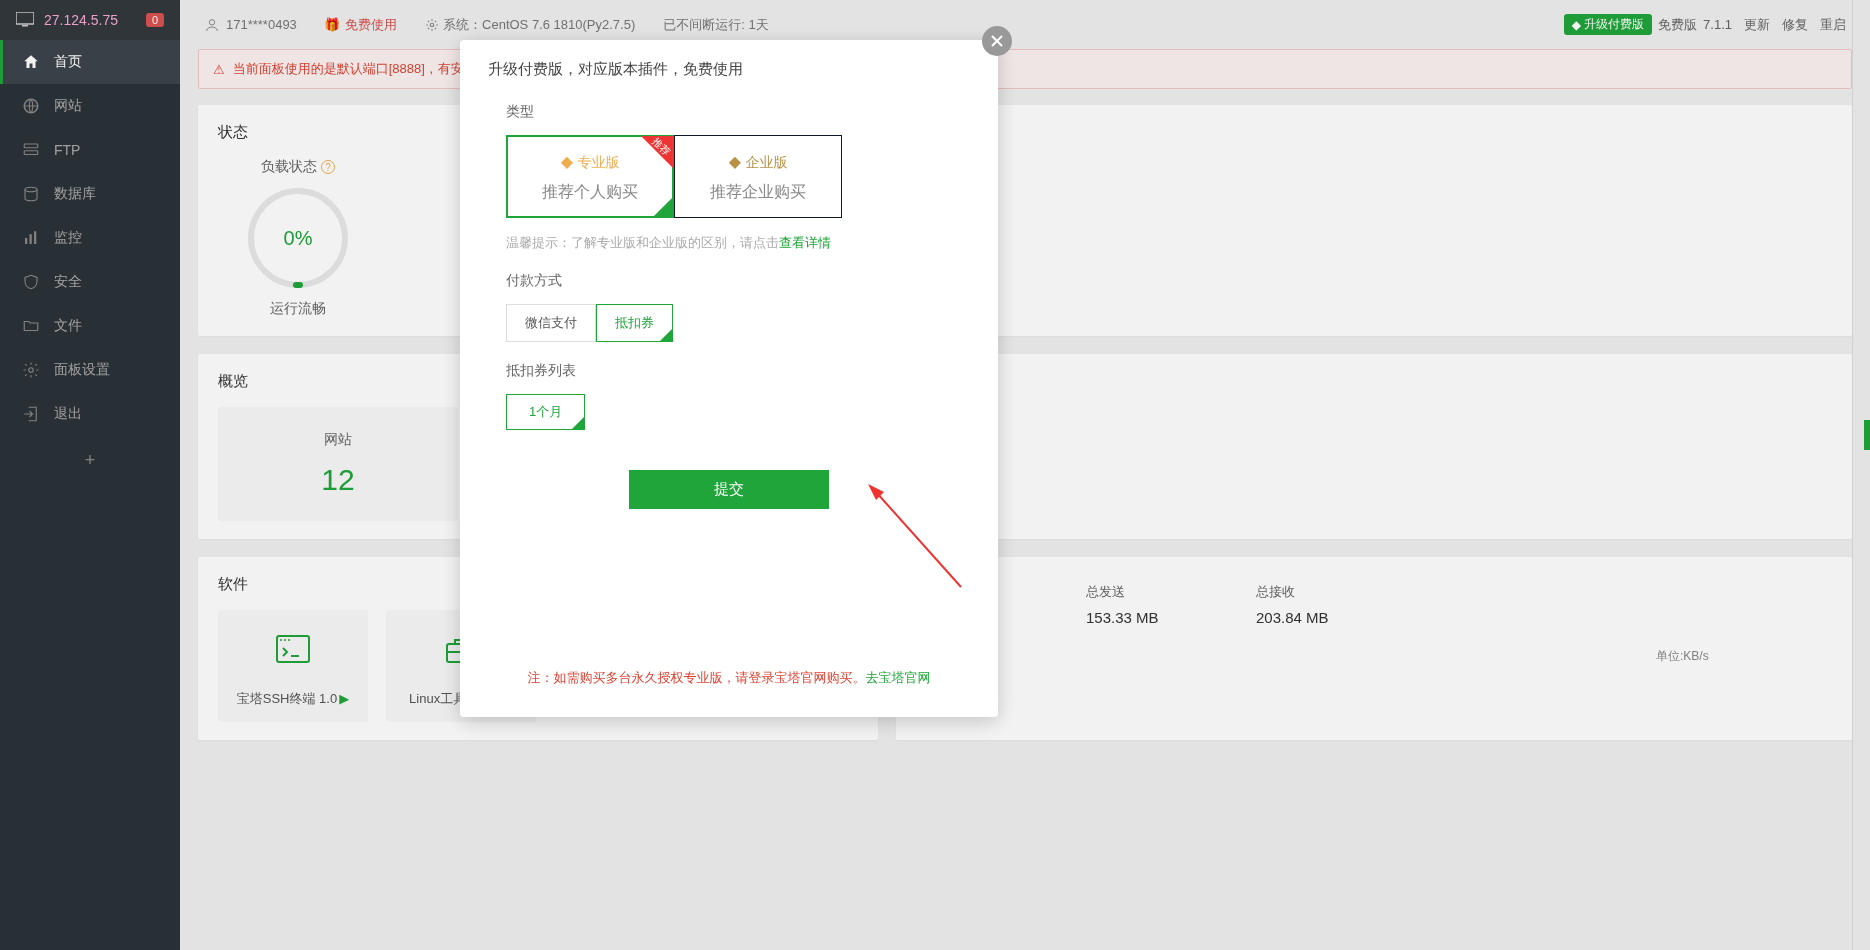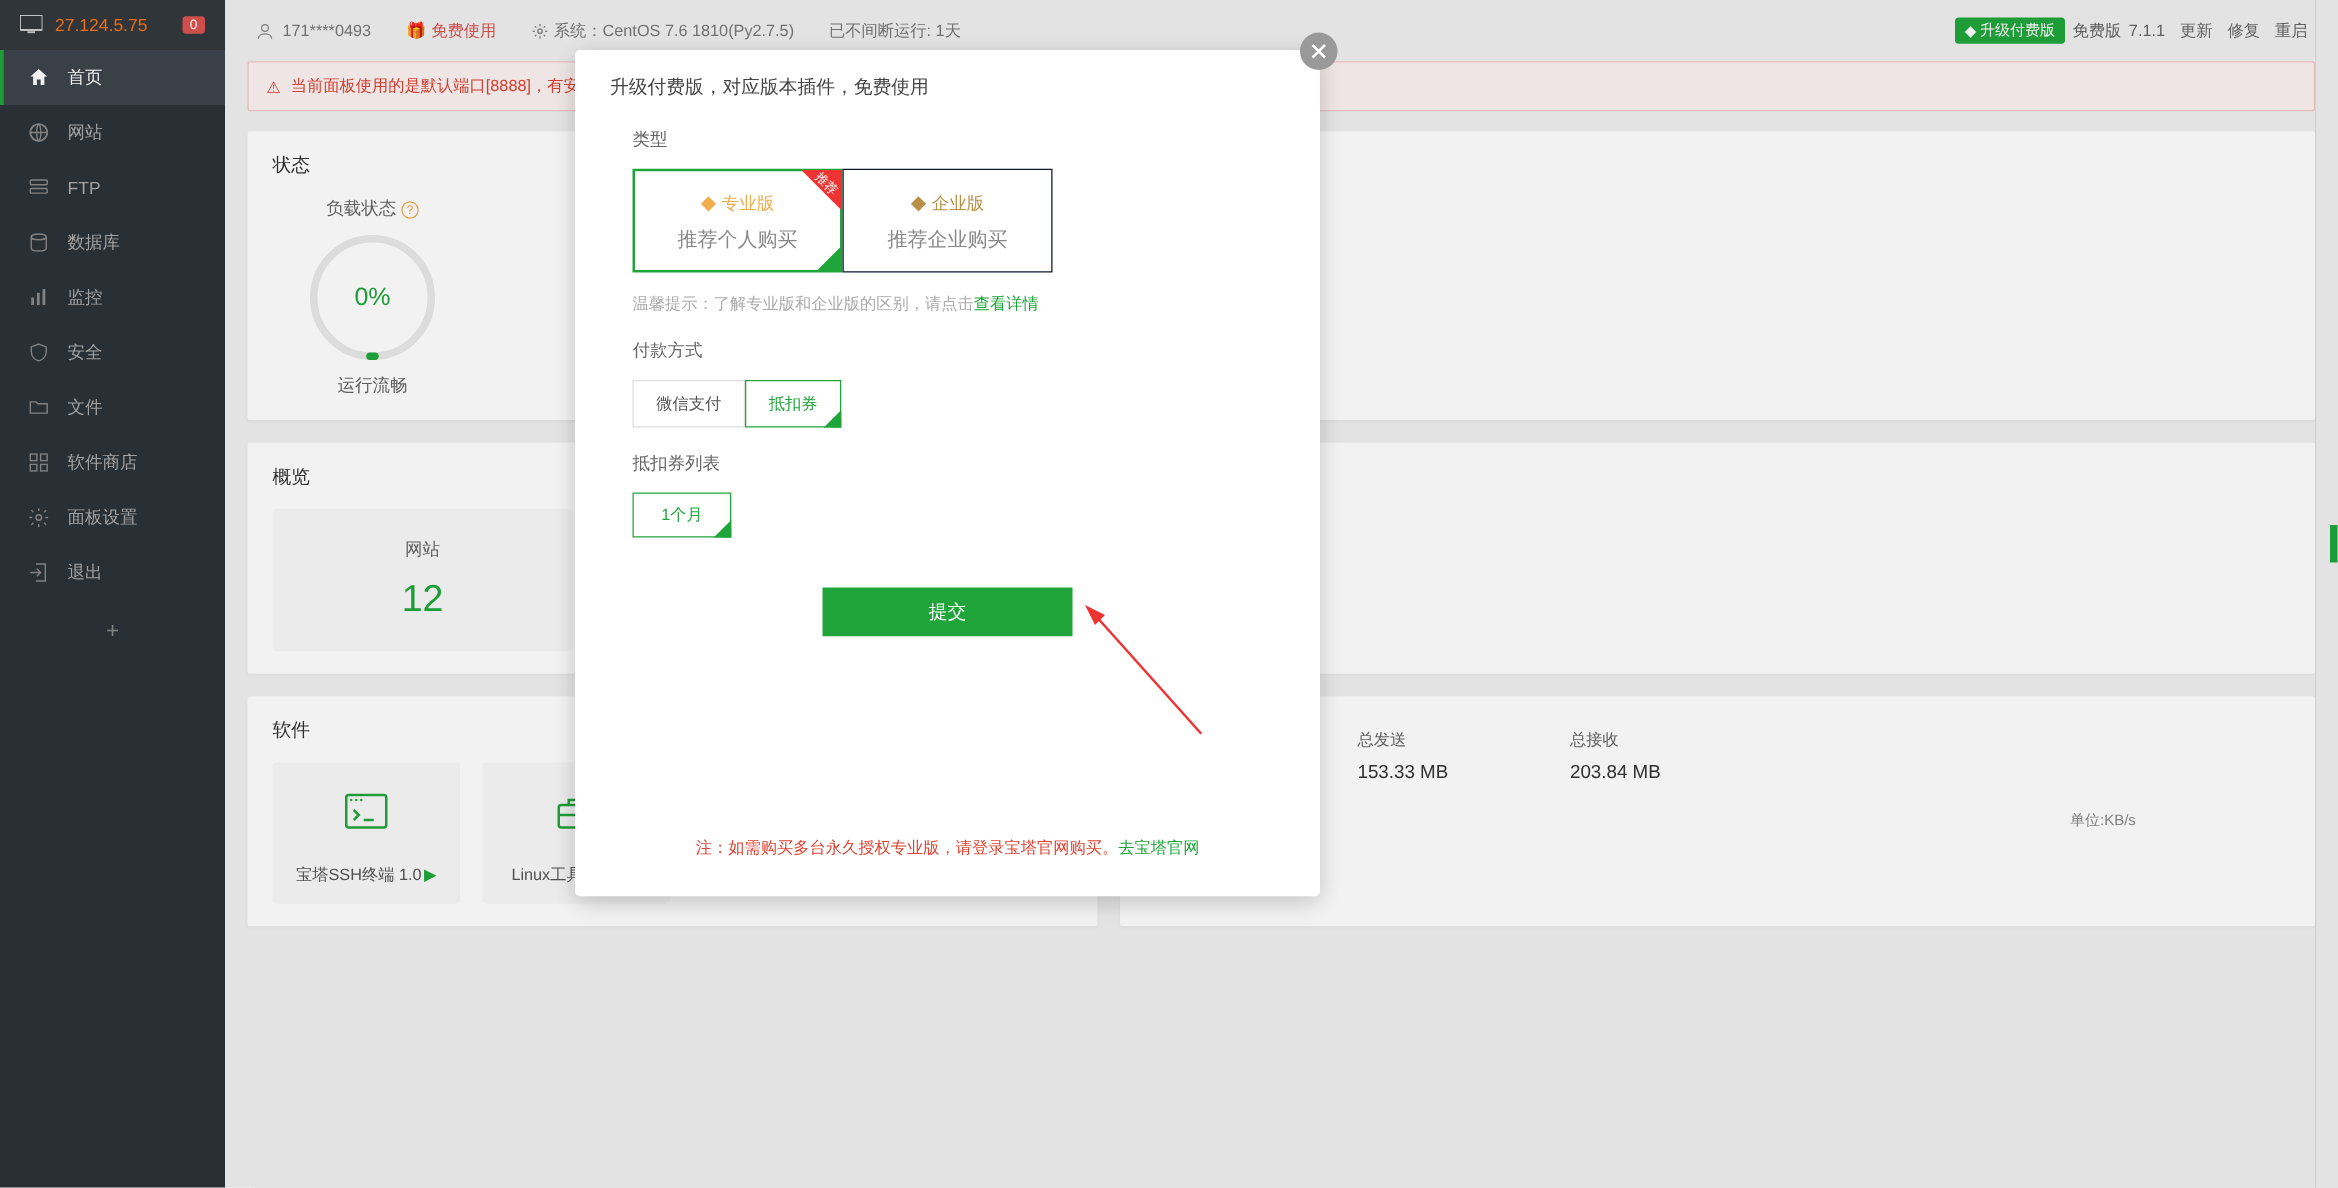--- a/index.html
+++ b/index.html
@@ -2,21 +2,21 @@
 <html><head>
   <meta charset="utf-8">
   <style>
     * { margin: 0; padding: 0; box-sizing: border-box; }
     body { font-family: "Microsoft YaHei", Arial, sans-serif; background: #f0f0f0; width: 1870px; height: 950px; overflow: hidden; position: relative; }
     
     
     .sidebar { position: fixed; left: 0; top: 0; width: 180px; height: 100%; background: #2c3338; color: #aaa; z-index: 10; }
     .sidebar-header { display: flex; align-items: center; padding: 12px 16px; background: #33383e; color: #fff; }
     .sidebar-header .monitor-icon { margin-right: 10px; }
-    .sidebar-header .ip { flex: 1; font-size: 14px; color: #f97316; }
+    .sidebar-header .ip { flex: 1; font-size: 14px; color: #f9a8d4; }
     .sidebar-header .badge { background: #d9534f; color: #fff; font-size: 11px; padding: 1px 6px; border-radius: 3px; }
     .sidebar-item { display: flex; align-items: center; padding: 13px 22px; color: #aaa; font-size: 14px; cursor: pointer; }
     .sidebar-item.active { background: #3e444c; color: #fff; border-left: 3px solid #20a53a; padding-left: 19px; }
     .sidebar-item .icon { width: 18px; margin-right: 14px; fill: #888; }
     .sidebar-item.active .icon { fill: #fff; }
     .sidebar-add { text-align: center; padding: 14px; color: #888; font-size: 18px; cursor: pointer; }
     
     
     .main { margin-left: 180px; padding: 0 18px; }
     .topbar { display: flex; align-items: center; padding: 14px 6px; color: #777; font-size: 13px; }
@@ -58,21 +58,21 @@
     
     .net-stats { display: flex; margin-top: 8px; }
     .net-stat { width: 170px; }
     .net-stat .label { font-size: 13px; color: #666; margin-bottom: 8px; display:flex; align-items:center; }
     .net-stat .dot { width:10px; height:10px; background:#5a9bd5; margin-right:6px; display:inline-block; }
     .net-stat .value { font-size: 15px; color: #333; }
     .net-unit { color:#888; font-size:12px; margin-top: 10px; }
     
     
     .modal-overlay { position: fixed; inset: 0; background: rgba(0,0,0,0.05); z-index: 100; }
-    .modal { position: absolute; left: 460px; top: 40px; width: 596px; background: #fff; border-radius: 4px; box-shadow: 0 4px 20px rgba(0,0,0,0.2); padding-bottom: 30px; }
+    .modal { position: absolute; left: 460px; top: 40px; width: 538px; background: #fff; border-radius: 4px; box-shadow: 0 4px 20px rgba(0,0,0,0.2); padding-bottom: 30px; }
     .modal-close { position: absolute; top: -14px; right: -14px; width: 30px; height: 30px; border-radius: 50%; background: #999; color: #fff; display: flex; align-items: center; justify-content: center; cursor: pointer; font-size: 18px; }
     .modal-title { padding: 20px 28px 14px; font-size: 15px; color: #444; }
     .modal-section { padding: 10px 46px; }
     .section-label { color: #666; font-size: 14px; margin-bottom: 14px; }
     
     .type-options { display: flex; }
     .type-card { width: 168px; text-align: center; border: 1px solid #0f172a; padding: 16px 10px 14px; position: relative; cursor: pointer; }
     .type-card.selected { border: 2px solid #20a53a; padding: 15px 9px 13px; }
     .type-card .diamond-big { font-size: 16px; margin-bottom: 6px; }
     .type-card .type-name { font-size: 14px; font-weight: 500; }
@@ -158,29 +158,20 @@
     <svg class="icon" viewBox="0 0 24 24">
         <path d="M12 3l8 3v5c0 5-3.5 9-8 10-4.5-1-8-5-8-10V6z" fill="none" stroke="#888" stroke-width="1.5"></path>
       </svg>
     <span>安全</span>
   </div>
   <div class="sidebar-item">
     <svg class="icon" viewBox="0 0 24 24">
         <path d="M3 6h6l2 2h10v10H3z" fill="none" stroke="#888" stroke-width="1.5"></path>
       </svg>
     <span>文件</span>
-  </div>
-  <div class="sidebar-item">
-    <svg class="icon" viewBox="0 0 24 24">
-        <rect x="3" y="3" width="7" height="7" fill="none" stroke="#888" stroke-width="1.5"></rect>
-        <rect x="14" y="3" width="7" height="7" fill="none" stroke="#888" stroke-width="1.5"></rect>
-        <rect x="3" y="14" width="7" height="7" fill="none" stroke="#888" stroke-width="1.5"></rect>
-        <rect x="14" y="14" width="7" height="7" fill="none" stroke="#888" stroke-width="1.5"></rect>
-      </svg>
-    <span>软件商店</span>
   </div>
   <div class="sidebar-item">
     <svg class="icon" viewBox="0 0 24 24">
         <circle cx="12" cy="12" r="3" fill="none" stroke="#888" stroke-width="1.5"></circle>
         <path d="M12 2v3M12 19v3M4.2 4.2l2.1 2.1M17.7 17.7l2.1 2.1M2 12h3M19 12h3M4.2 19.8l2.1-2.1M17.7 6.3l2.1-2.1" stroke="#888" stroke-width="1.5"></path>
       </svg>
     <span>面板设置</span>
   </div>
   <div class="sidebar-item">
     <svg class="icon" viewBox="0 0 24 24">

